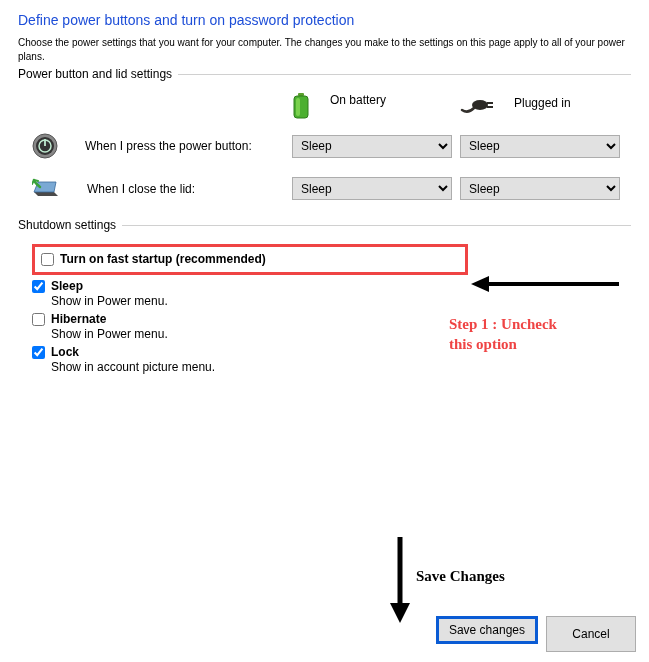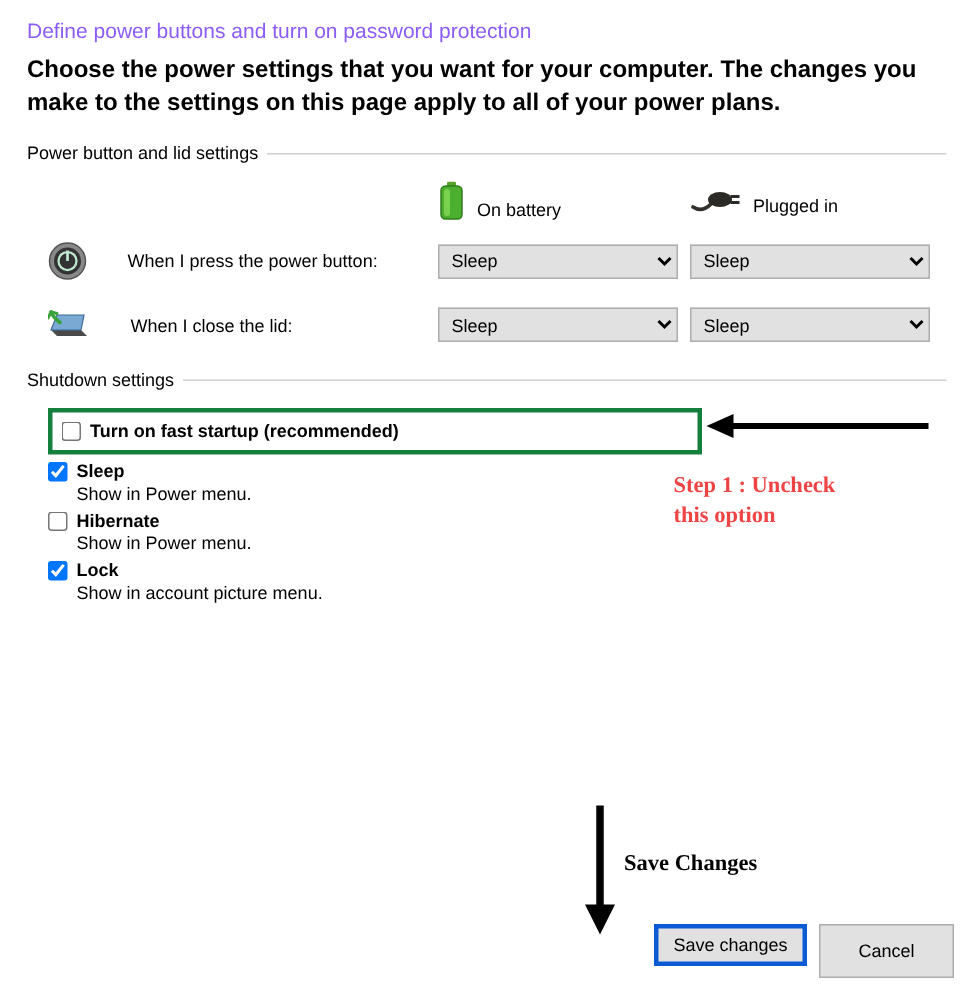--- a/index.html
+++ b/index.html
@@ -9,31 +9,30 @@
     color: #000;
     background: #fff;
     width: 649px;
     height: 662px;
     position: relative;
   }
   .page {
     padding: 12px 18px 0 18px;
   }
   .title {
-    color: #8b5cf6;
+    color: #1d4ed8;
     font-size: 14px;
     font-weight: 400;
     margin-bottom: 8px;
   }
   .desc {
-    font-size: 16px;
-    color: #000;
-    margin-bottom: 16px;
+    font-size: 10px;
+    color: #000;
+    margin-bottom: 4px;
     line-height: 1.35;
-    font-weight: bold;
   }
   .section-header {
     display: flex;
     align-items: center;
     margin-bottom: 12px;
   }
   .section-header-text {
     font-size: 12px;
     color: #000;
     white-space: nowrap;
@@ -50,22 +49,22 @@
   }
   .col-headers {
     display: flex;
     align-items: center;
     margin-bottom: 14px;
   }
   .col-spacer { width: 260px; }
   .col-head {
     width: 160px;
     display: flex;
-    align-items: flex-end;
-    gap: 8px;
+    align-items: flex-start;
+    gap: 20px;
   }
   .col-head + .col-head { margin-left: 8px; }
   .row {
     display: flex;
     align-items: center;
     margin-bottom: 18px;
   }
   .row-label-wrap {
     width: 260px;
     display: flex;
@@ -80,21 +79,21 @@
     border: 1px solid #adadad;
     font-family: inherit;
     font-size: 12px;
     padding: 2px 4px;
   }
   select.win-select + select.win-select { margin-left: 8px; }
   .shutdown-items {
     margin-left: 14px;
   }
   .highlight-box {
-    border: 3px solid #15803d;
+    border: 3px solid #ef4444;
     padding: 5px 6px 5px 6px;
     margin-bottom: 4px;
     width: 436px;
     position: relative;
   }
   .chk-row {
     display: flex;
     align-items: flex-start;
     gap: 6px;
     margin-bottom: 1px;

